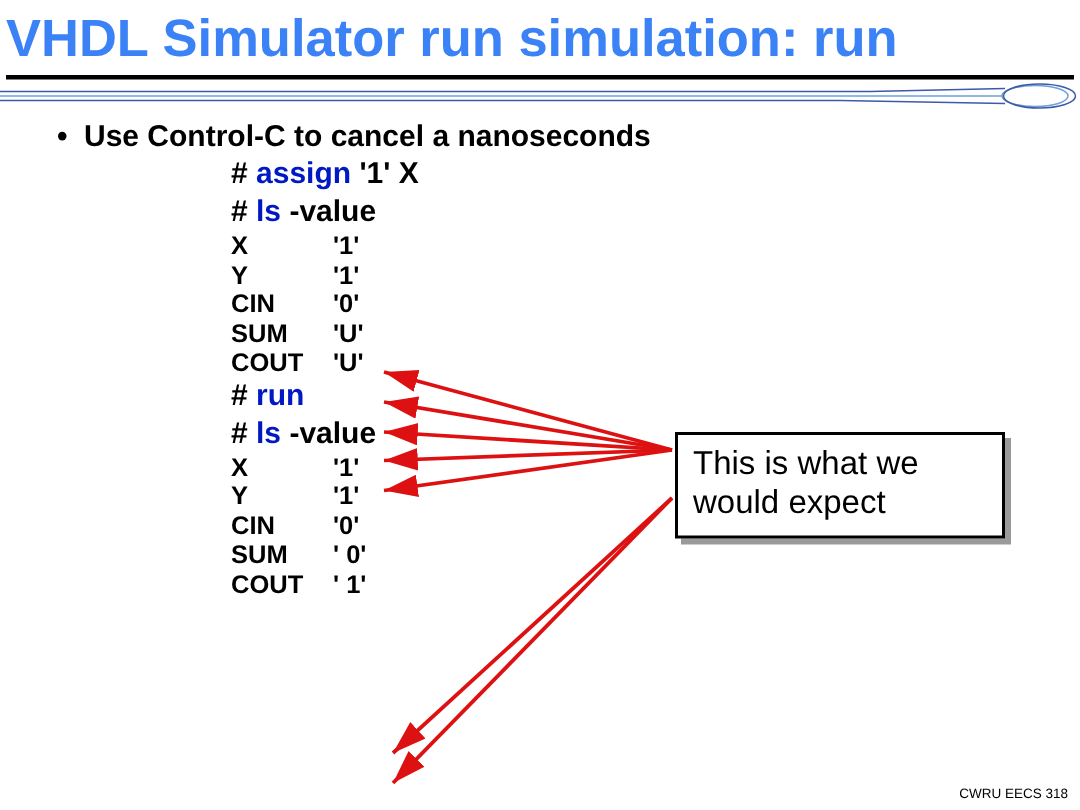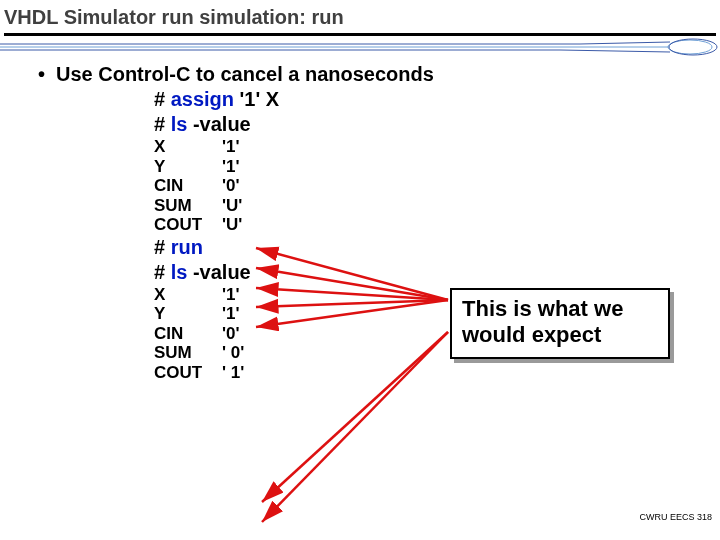--- a/index.html
+++ b/index.html
@@ -5,23 +5,23 @@
   * { margin: 0; padding: 0; box-sizing: border-box; }
   body {
     width: 720px;
     height: 540px;
     background: #ffffff;
     font-family: Arial, Helvetica, sans-serif;
     position: relative;
     overflow: hidden;
   }
   .title {
-    font-size: 20px;
+    font-size: 35px;
     font-weight: bold;
-    color: #404040;
+    color: #3b82f6;
     padding: 6px 0 4px 4px;
   }
   .title-underline {
     height: 3px;
     background: #000;
     margin: 0 4px 2px 4px;
   }
   .deco-band {
     position: relative;
     height: 18px;
@@ -52,33 +52,33 @@
   .sig-block .name { width: 68px; }
   .callout {
     position: absolute;
     left: 450px;
     top: 288px;
     width: 220px;
     border: 2px solid #000;
     background: #fff;
     padding: 6px 10px 8px 10px;
     font-size: 22px;
-    font-weight: bold;
+    font-weight: normal;
     line-height: 1.2;
     box-shadow: 4px 4px 0 #9a9a9a;
   }
   .arrows {
     position: absolute;
     left: 0; top: 0;
     pointer-events: none;
   }
   .footer {
     position: absolute;
     right: 8px;
-    bottom: 18px;
+    bottom: 6px;
     font-size: 9px;
     color: #000;
   }
 </style>
 </head>
 <body>
 
 <div class="title">VHDL Simulator run simulation: run</div>
 <div class="title-underline"></div>
 

